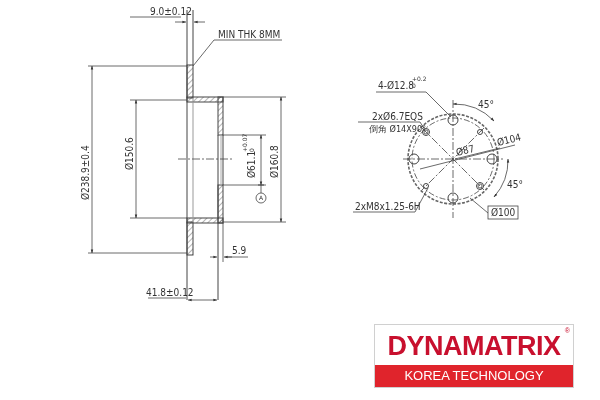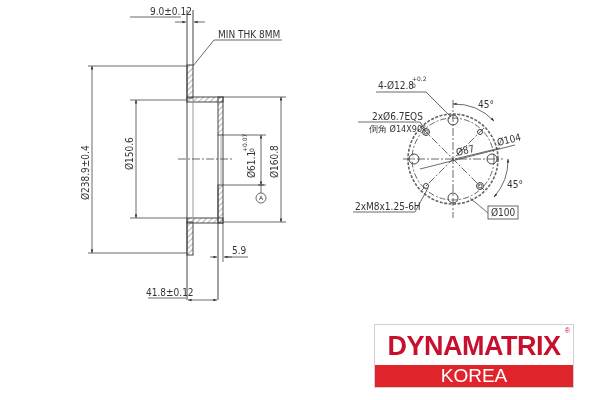--- a/index.html
+++ b/index.html
@@ -3,21 +3,21 @@
 <meta charset="utf-8">
 <style>
   html, body { margin:0; padding:0; background:#ffffff; }
   body { width:600px; height:400px; position:relative; overflow:hidden; font-family:"DejaVu Sans", sans-serif; }
   svg { position:absolute; left:0; top:0; }
   .dim { font-family:"DejaVu Sans Condensed","DejaVu Sans", sans-serif; font-size:10px; fill:#333; }
   .dim-s { font-family:"DejaVu Sans", sans-serif; font-size:6px; fill:#333; }
   .logo { position:absolute; left:374px; top:324px; width:200px; height:64px; border:1px solid #d0d0d0; background:#fff; box-sizing:border-box; }
   .logo-name { position:absolute; left:0; top:6px; width:100%; text-align:center; font-family:"Liberation Sans", sans-serif; font-weight:bold; font-size:27px; letter-spacing:-0.5px; color:#c8102e; line-height:30px; }
   .logo-reg { position:absolute; right:3px; top:2px; font-size:7px; color:#c8102e; font-family:"Liberation Sans", sans-serif; }
-  .logo-bar { position:absolute; left:0; bottom:0; width:100%; height:22px; background:#e0242c; color:#fff; text-align:center; font-family:"Liberation Sans", sans-serif; font-size:19px; line-height:22px; }
+  .logo-bar { position:absolute; left:0; bottom:0; width:100%; height:22px; background:#e0242c; color:#fff; text-align:center; font-family:"Liberation Sans", sans-serif; font-size:13px; line-height:22px; }
 </style>
 </head>
 <body>
 
 <svg width="600" height="400" viewBox="0 0 600 400">
   <defs>
     <pattern id="hatch" patternUnits="userSpaceOnUse" width="4" height="4" patternTransform="rotate(45)">
       <line x1="0" y1="0" x2="0" y2="4" stroke="#444" stroke-width="0.8"></line>
     </pattern>
     <marker id="arr" viewBox="0 0 10 10" refX="9" refY="5" markerWidth="5" markerHeight="5" orient="auto-start-reverse">

